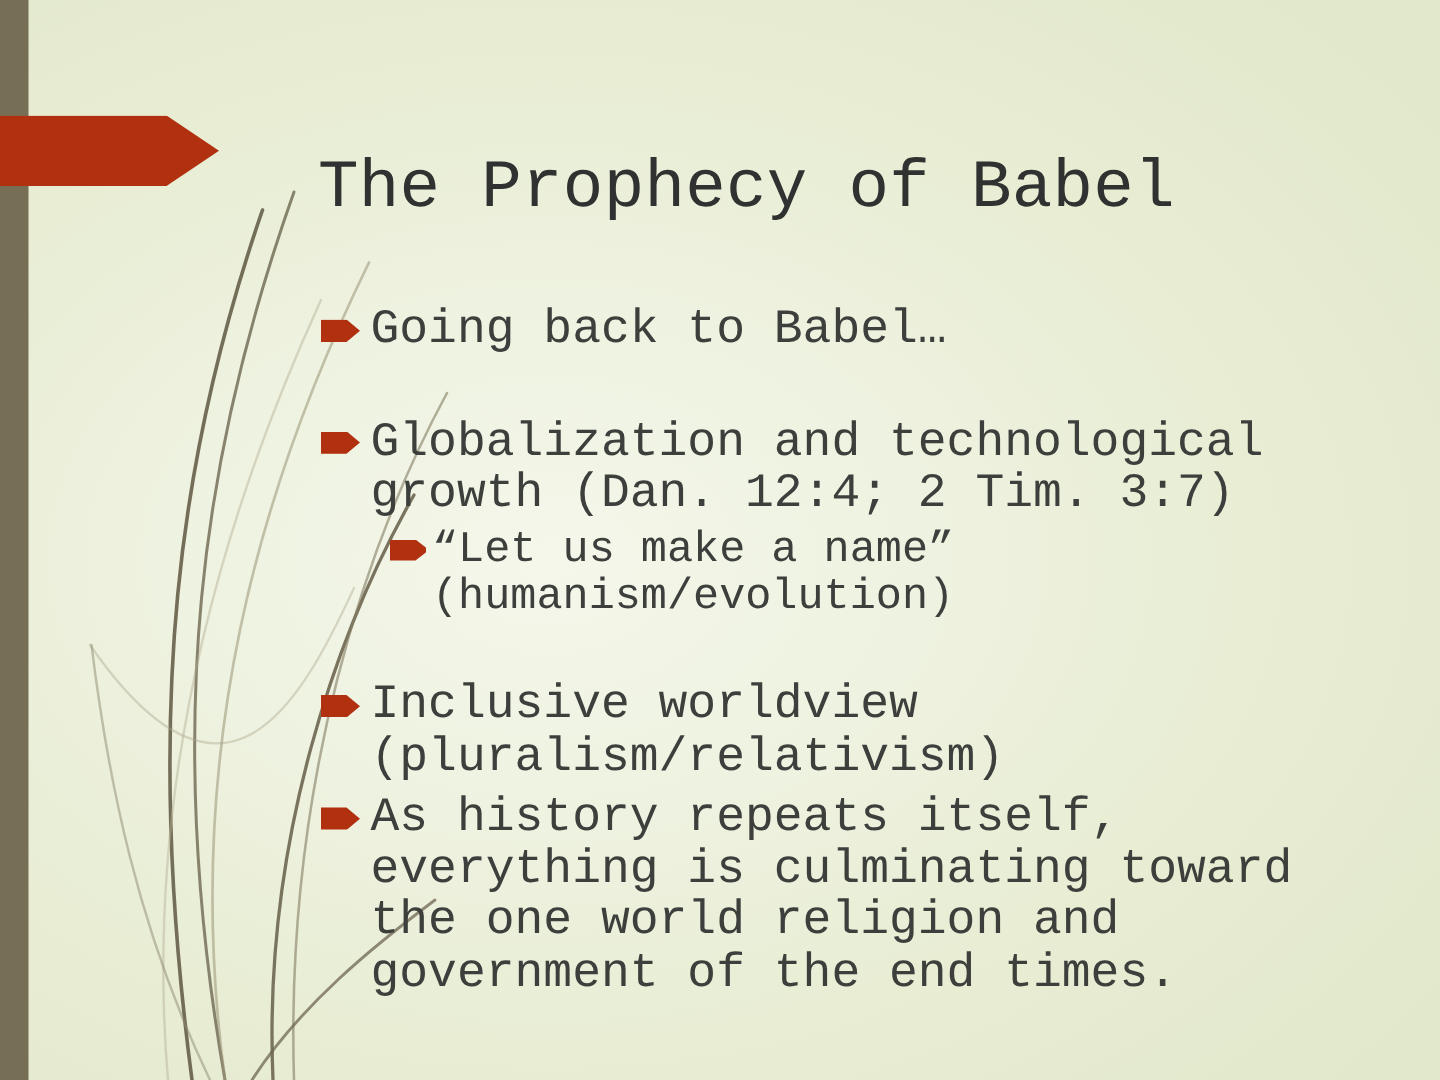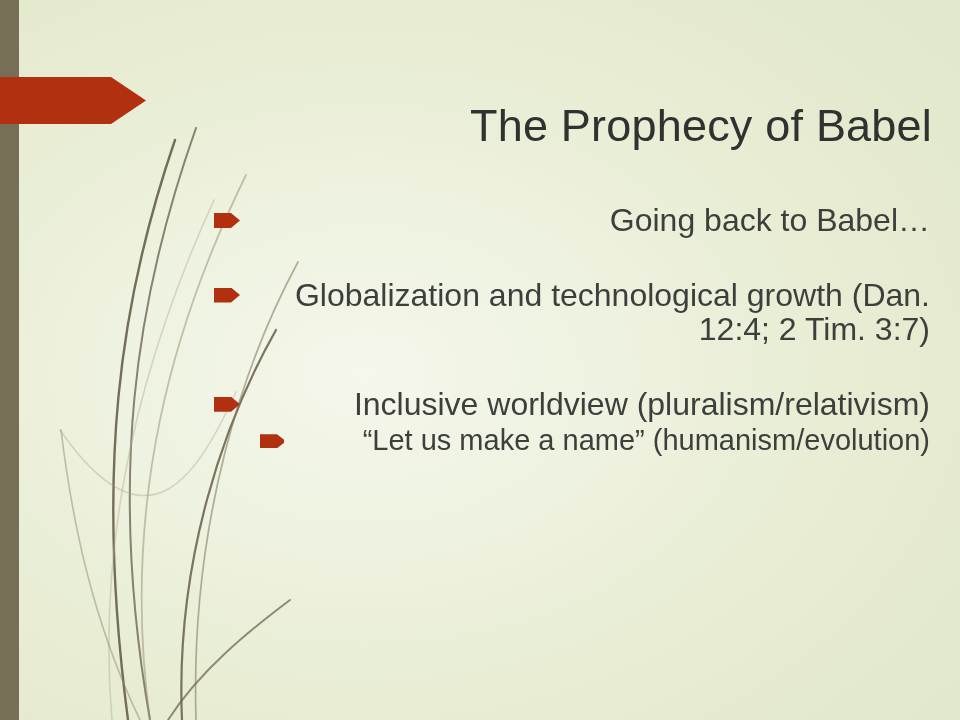--- a/index.html
+++ b/index.html
@@ -13,22 +13,21 @@
     width: 960px;
     height: 720px;
     overflow: hidden;
     background-color: #e7ecd3;
     background-image:
       radial-gradient(ellipse 78% 72% at 38% 52%,
         #f4f7ea 0%,
         #eef2e0 34%,
         #e8edd4 62%,
         #e2e8cb 100%);
-    font-family: Liberation Sans, sans-serif;
-    text-align: right;
+    font-family: Liberation Mono, monospace;
     -webkit-font-smoothing: antialiased;
   }
 
   
   #grass-art {
     position: absolute;
     left: 0;
     top: 0;
     width: 300px;
     height: 720px;
@@ -158,25 +157,29 @@
     <div class="bullet-row lvl1">
       <span class="bullet-mark"></span>
       <span class="bullet-text">Going back to Babel…</span>
     </div>
 
     <div class="bullet-row lvl1">
       <span class="bullet-mark"></span>
       <span class="bullet-text">Globalization and technological growth (Dan. 12:4; 2 Tim. 3:7)</span>
     </div>
 
+    <div class="bullet-row lvl2">
+      <span class="bullet-mark"></span>
+      <span class="bullet-text">“Let us make a name” (humanism/evolution)</span>
+    </div>
+
     <div class="bullet-row lvl1">
       <span class="bullet-mark"></span>
       <span class="bullet-text">Inclusive worldview (pluralism/relativism)</span>
     </div>
 
-    <div class="bullet-row lvl2">
+    <div class="bullet-row lvl1 tall">
       <span class="bullet-mark"></span>
-      <span class="bullet-text">“Let us make a name” (humanism/evolution)</span>
+      <span class="bullet-text">As history repeats itself, everything is culminating toward the one world religion and government of the end times.</span>
     </div>
-
 
   </div>
 </div>
 
 </body></html>

